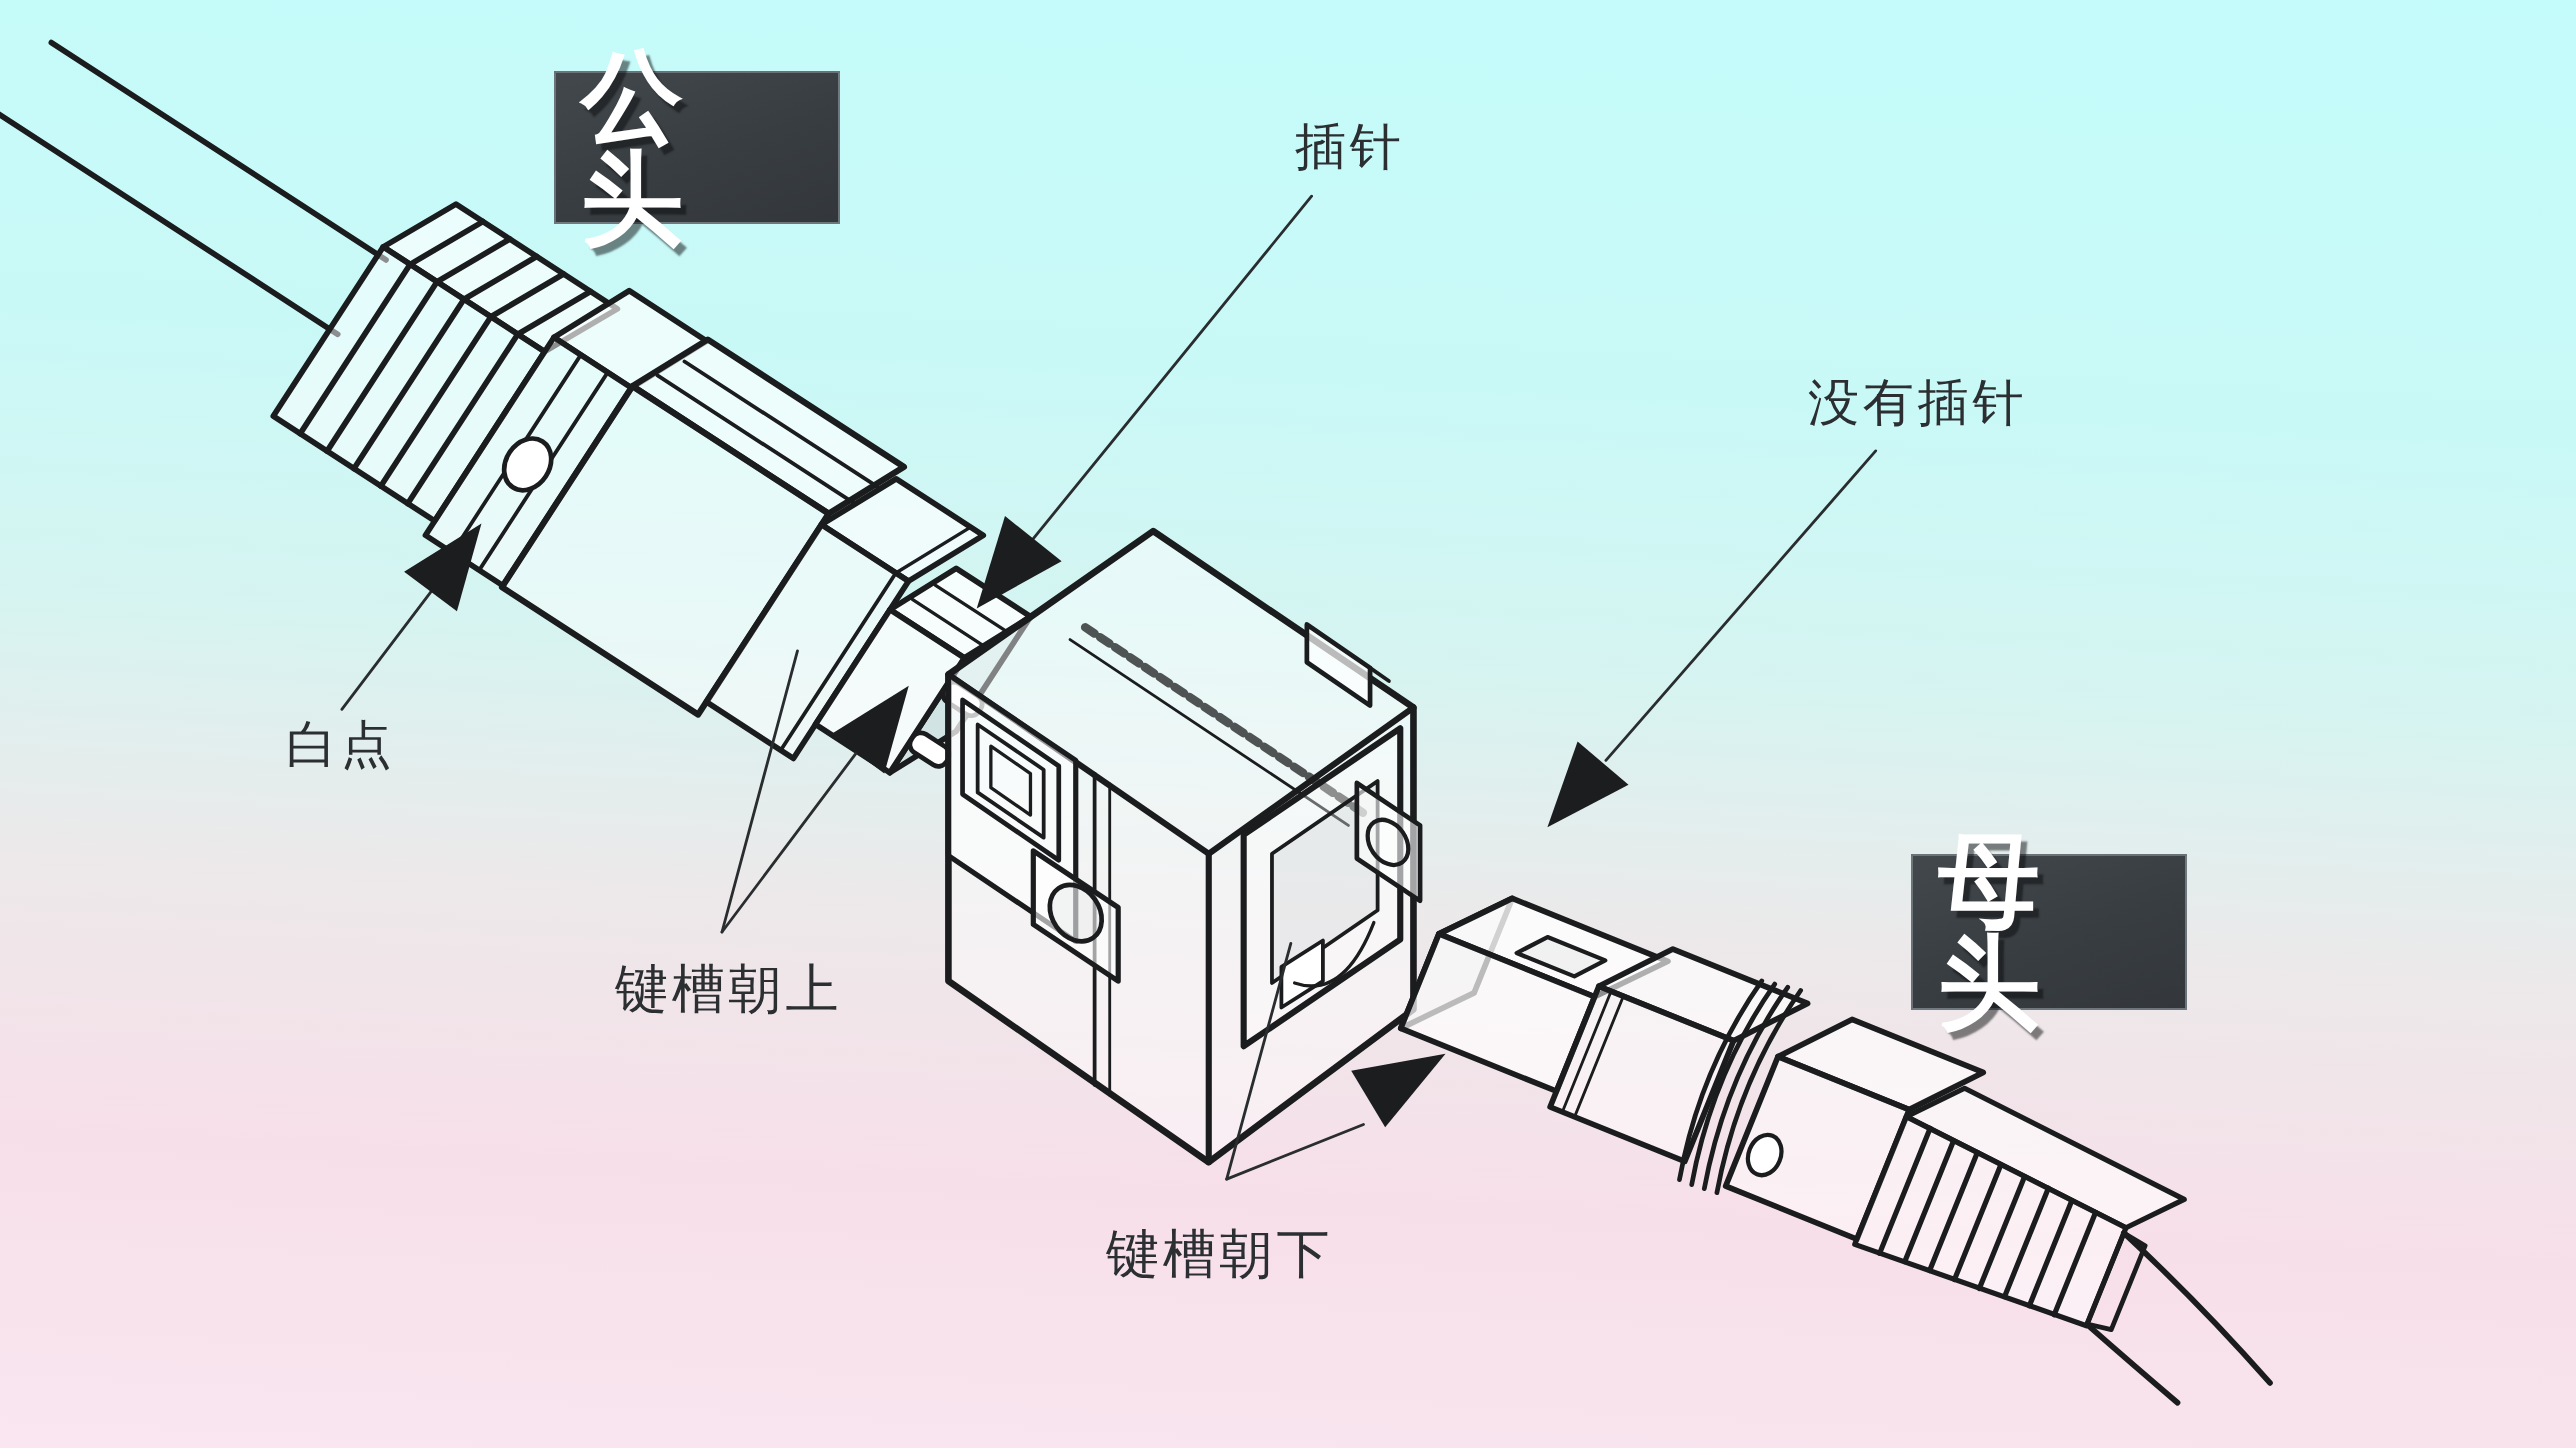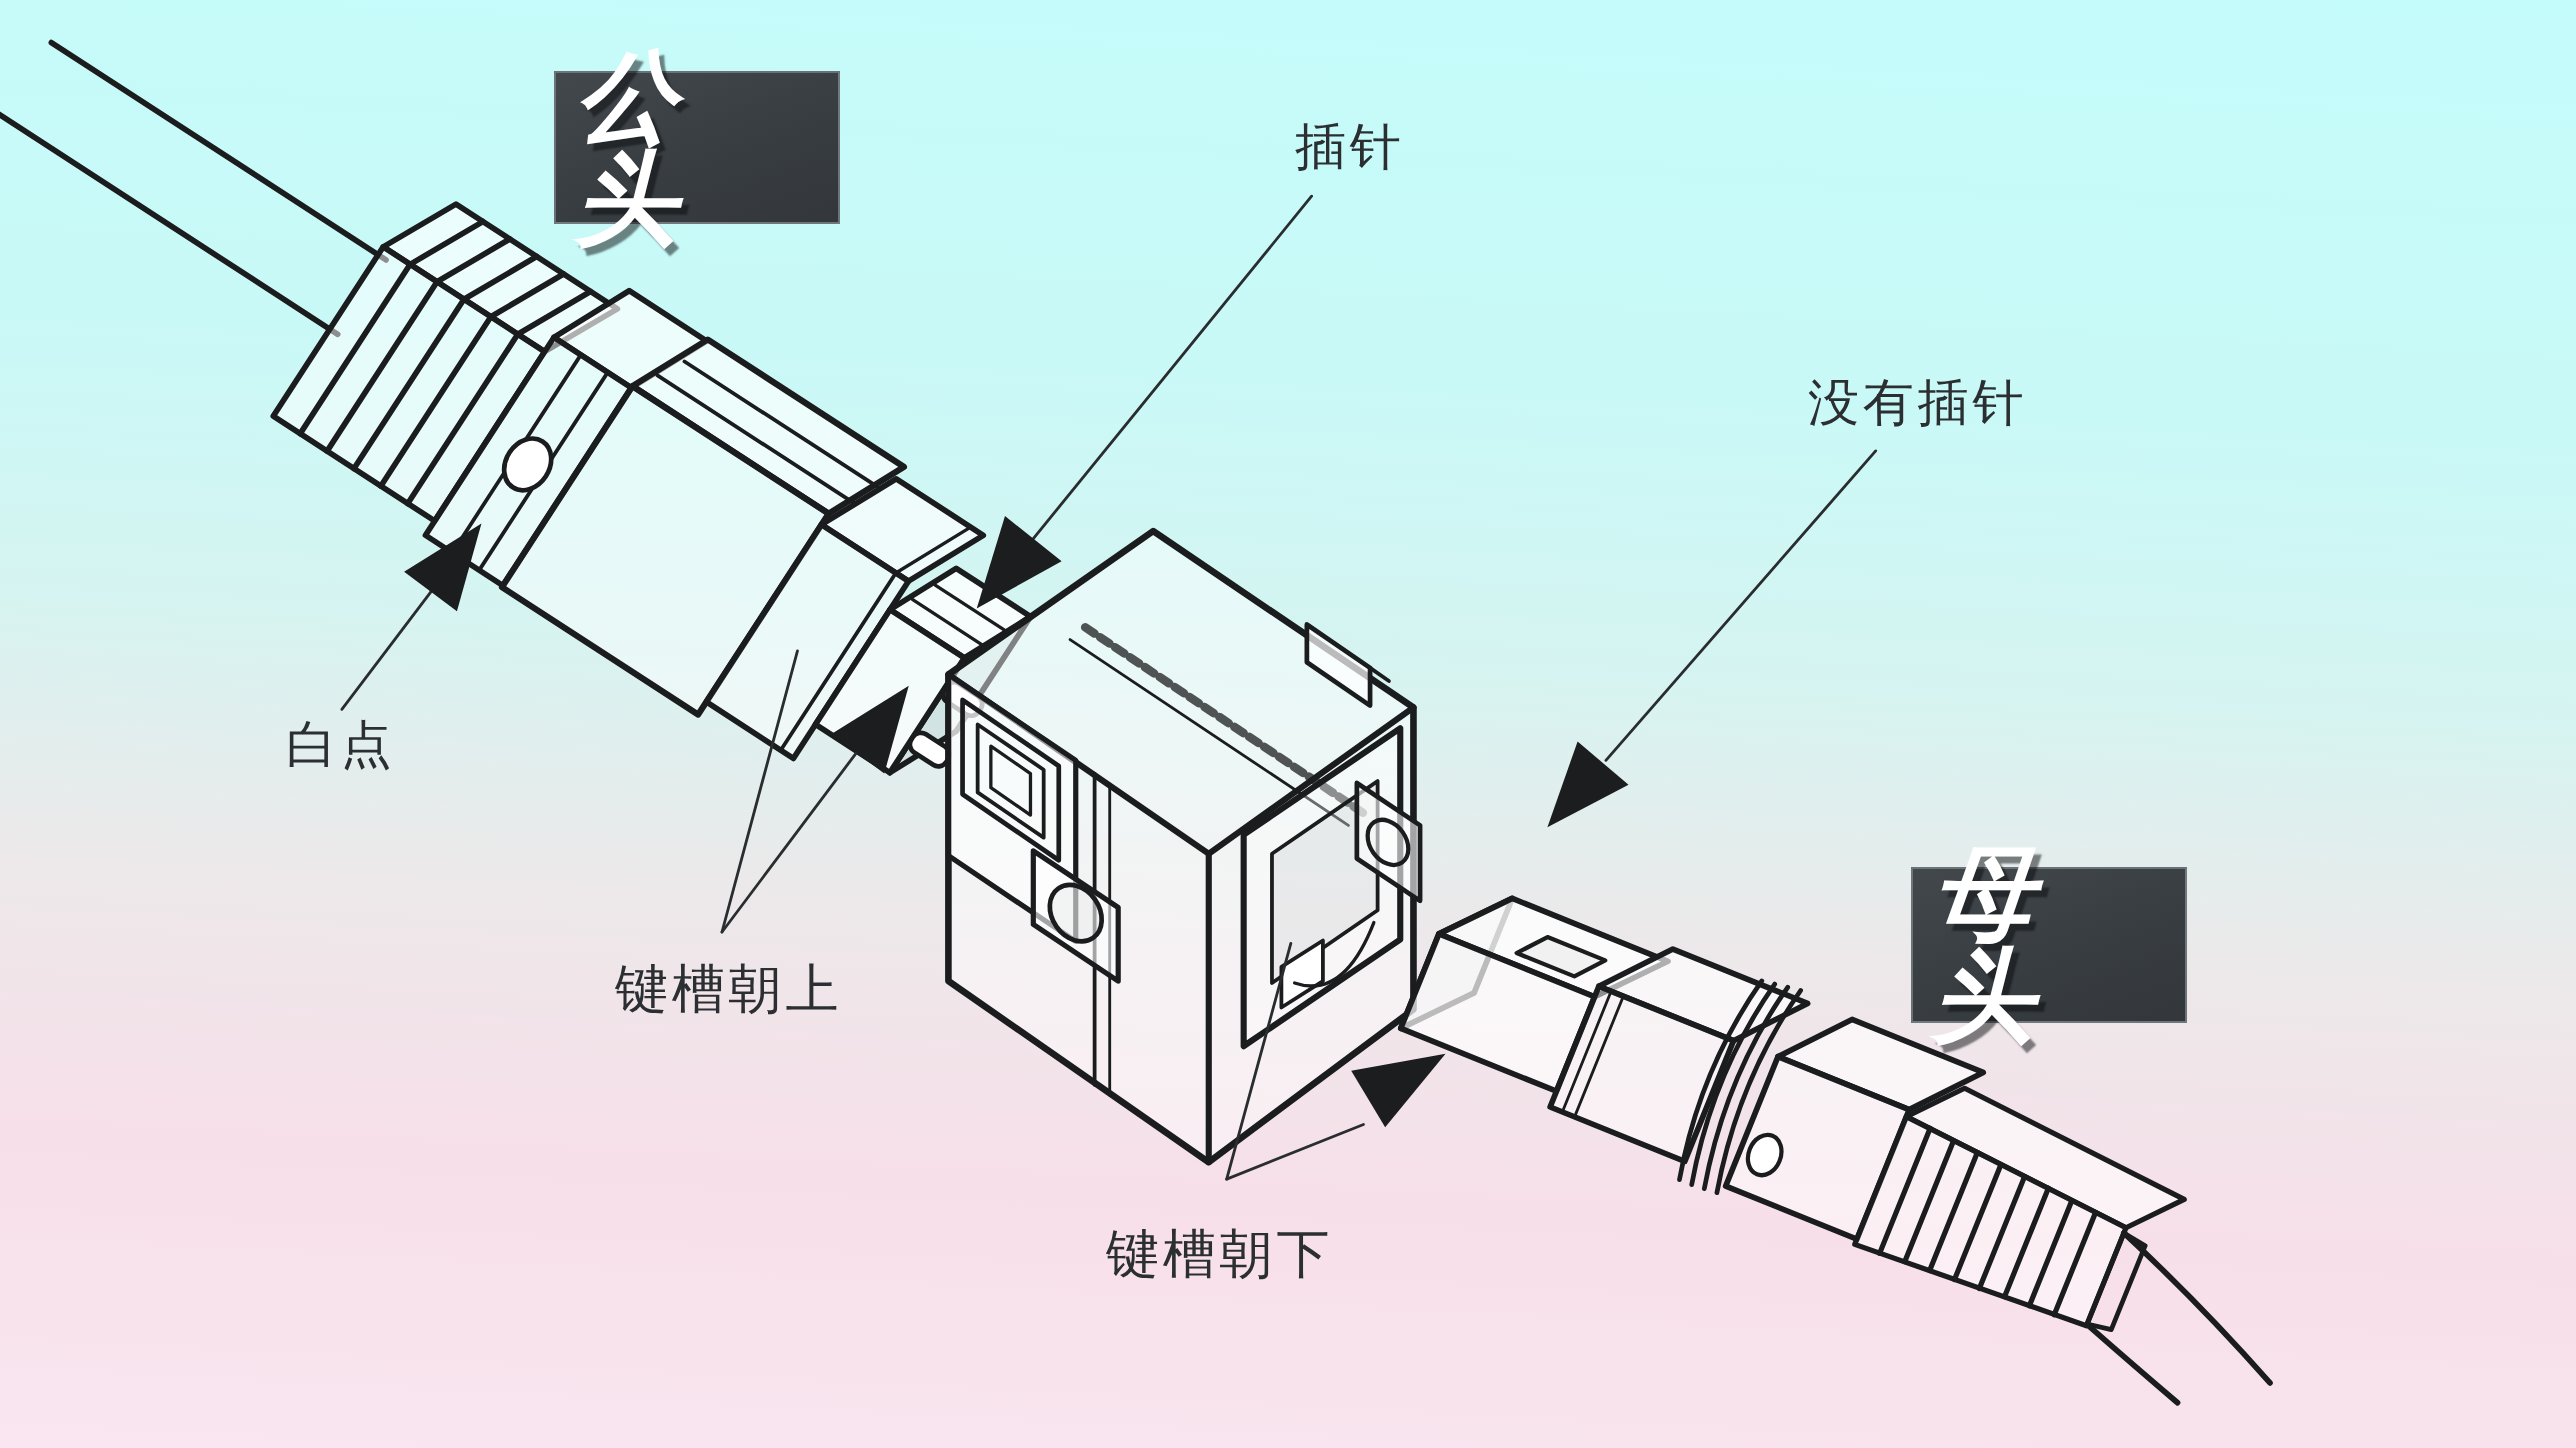--- a/index.html
+++ b/index.html
@@ -27,27 +27,26 @@
     display:flex;align-items:center;justify-content:center;
     background:linear-gradient(160deg,#43484d 0%,#383d41 55%,#33373b 100%);
     border:2.8px solid rgba(170,185,190,0.45);
     box-sizing:border-box;
   }
   .title-box span{
     font-size:102px;
     font-weight:700;
     color:#ffffff;
     letter-spacing:32px;
-    padding-left:19px;
+    padding-left:25px;
     line-height:1;
     text-shadow:5.7px 6.6px 1.9px rgba(10,12,14,0.5);
-    font-style:italic;
   }
   .tb-male{left:554px;top:71px;width:286px;height:153px;}
-  .tb-female{left:1911px;top:854px;width:276px;height:156px;margin-top:13px;}
+  .tb-female{left:1911px;top:854px;width:276px;height:156px;}
   .lab-pins{left:1295px;top:121px;}
   .lab-adapter{left:1276px;top:502px;font-size:54px;letter-spacing:1.9px;}
   .lab-nopins{left:1808px;top:377px;}
   .lab-whitedot{left:286px;top:719px;}
   .lab-keyup{left:615px;top:962px;font-size:53px;text-align:center;}
   .lab-keydown{left:1106px;top:1212px;font-size:53px;margin-top:15px;}
 </style>
 </head>
 <body>
 

